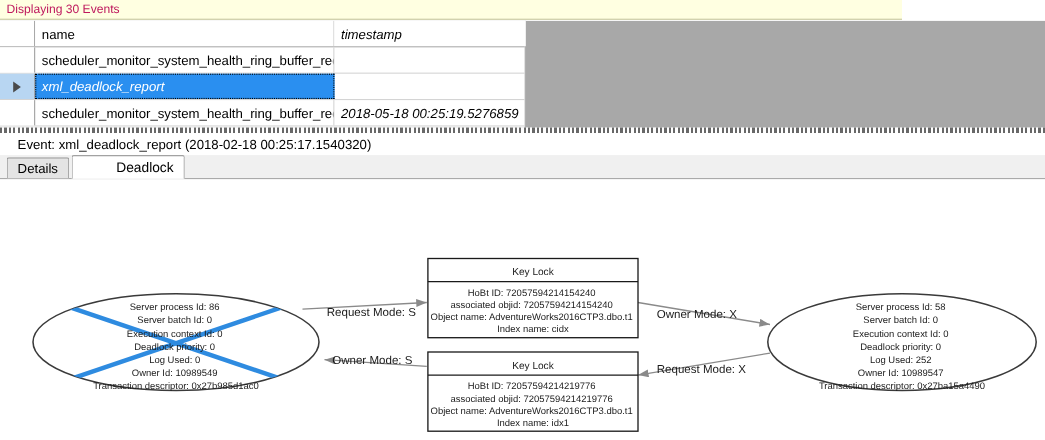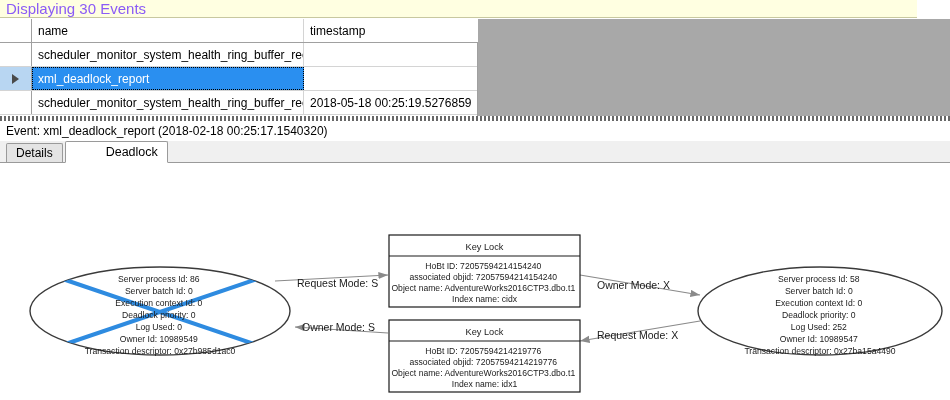--- a/index.html
+++ b/index.html
@@ -19,30 +19,30 @@
   #app {
     position: relative;
     width: 950px;
     height: 400px;
   }
 
   
   .banner {
     position: absolute;
     left: 0; top: 0;
-    width: 917px;
+    width: 820px;
     height: 18px;
     background: #FFFFE1;
     border-bottom: 1px solid #C8C8A0;
     box-sizing: border-box;
     display: flex;
     align-items: center;
     padding-left: 6px;
-    font-size: 15px;
-    color: #8b5cf6;
+    font-size: 11px;
+    color: #be185d;
   }
 
   
   .grid-area {
     position: absolute;
     left: 0; top: 19px;
     width: 950px;
     height: 97px;
     background: #A8A8A8;
   }
@@ -77,36 +77,37 @@
   }
   .gcell.rowhdr {
     width: 32px;
     flex: 0 0 32px;
     padding-left: 0;
     justify-content: center;
     border-right: 1px solid #A0A0A0;
     background: #ffffff;
   }
   .gcell.c-name  { width: 272px; flex: 0 0 272px; }
-  .gcell.c-time  { width: 174px; flex: 0 0 174px; border-right: none; }
+  .gcell.c-time  { width: 174px; flex: 0 0 174px; border-right: none; font-style: italic; }
 
   .grow.header .gcell { background: #ffffff; color: #000; }
 
   .grow.selected .gcell.c-name,
   .grow.selected .gcell.c-time {
     background: #2A8FF0;
     color: #ffffff;
     border-right-color: #2A8FF0;
   }
   .grow.selected .gcell.rowhdr {
     background: #B8D6F2;
   }
   .grow.selected .gcell.c-name {
     outline: 1px dotted #000;
     outline-offset: -1px;
+    font-style: italic;
   }
   .rowptr {
     width: 0; height: 0;
     border-top: 5px solid transparent;
     border-bottom: 5px solid transparent;
     border-left: 7px solid #4a4a4a;
   }
 
   
   .splitter {
@@ -122,21 +123,21 @@
   }
 
   
   .event-line {
     position: absolute;
     left: 0; top: 121px;
     width: 950px;
     height: 19px;
     display: flex;
     align-items: center;
-    padding-left: 6px;
+    padding-left: 16px;
     box-sizing: border-box;
     font-size: 12px;
     background: #ffffff;
   }
 
   
   .tabstrip {
     position: absolute;
     left: 0; top: 141px;
     width: 950px;

